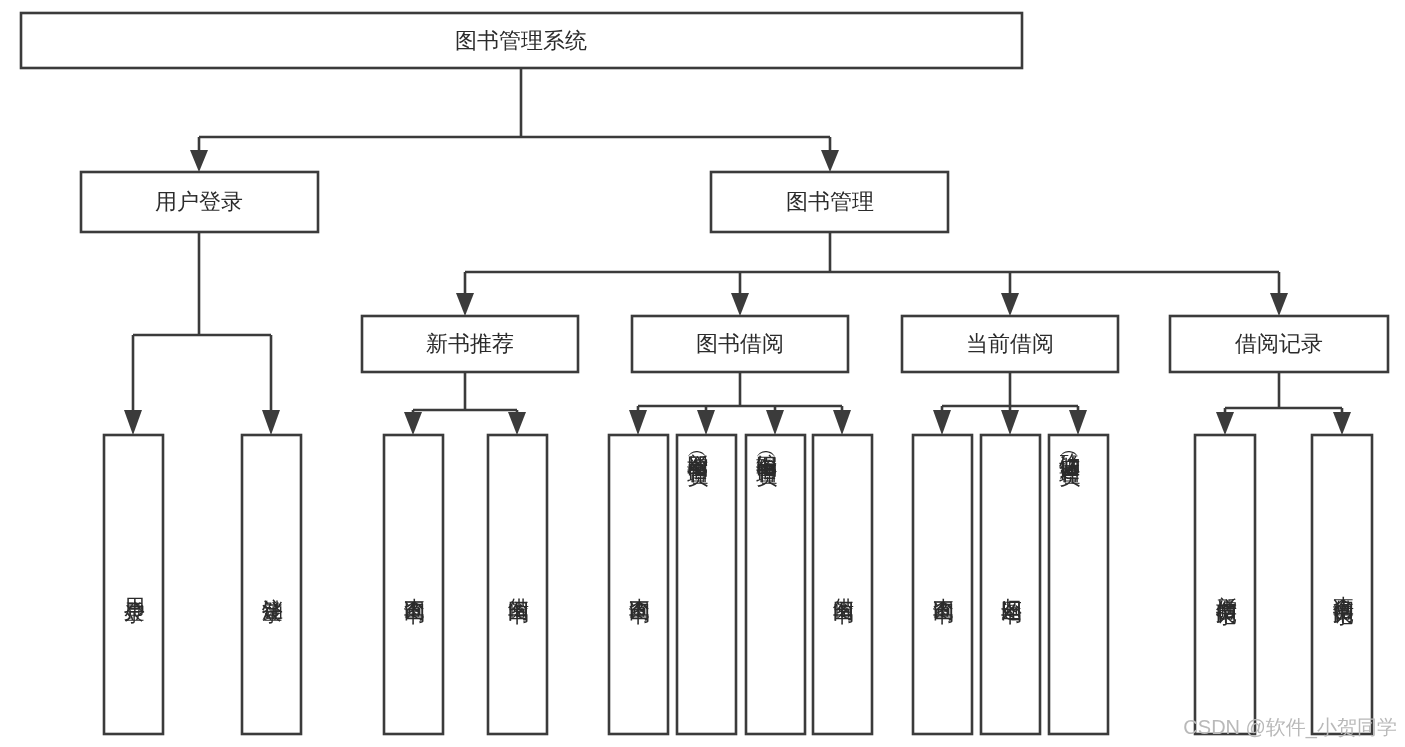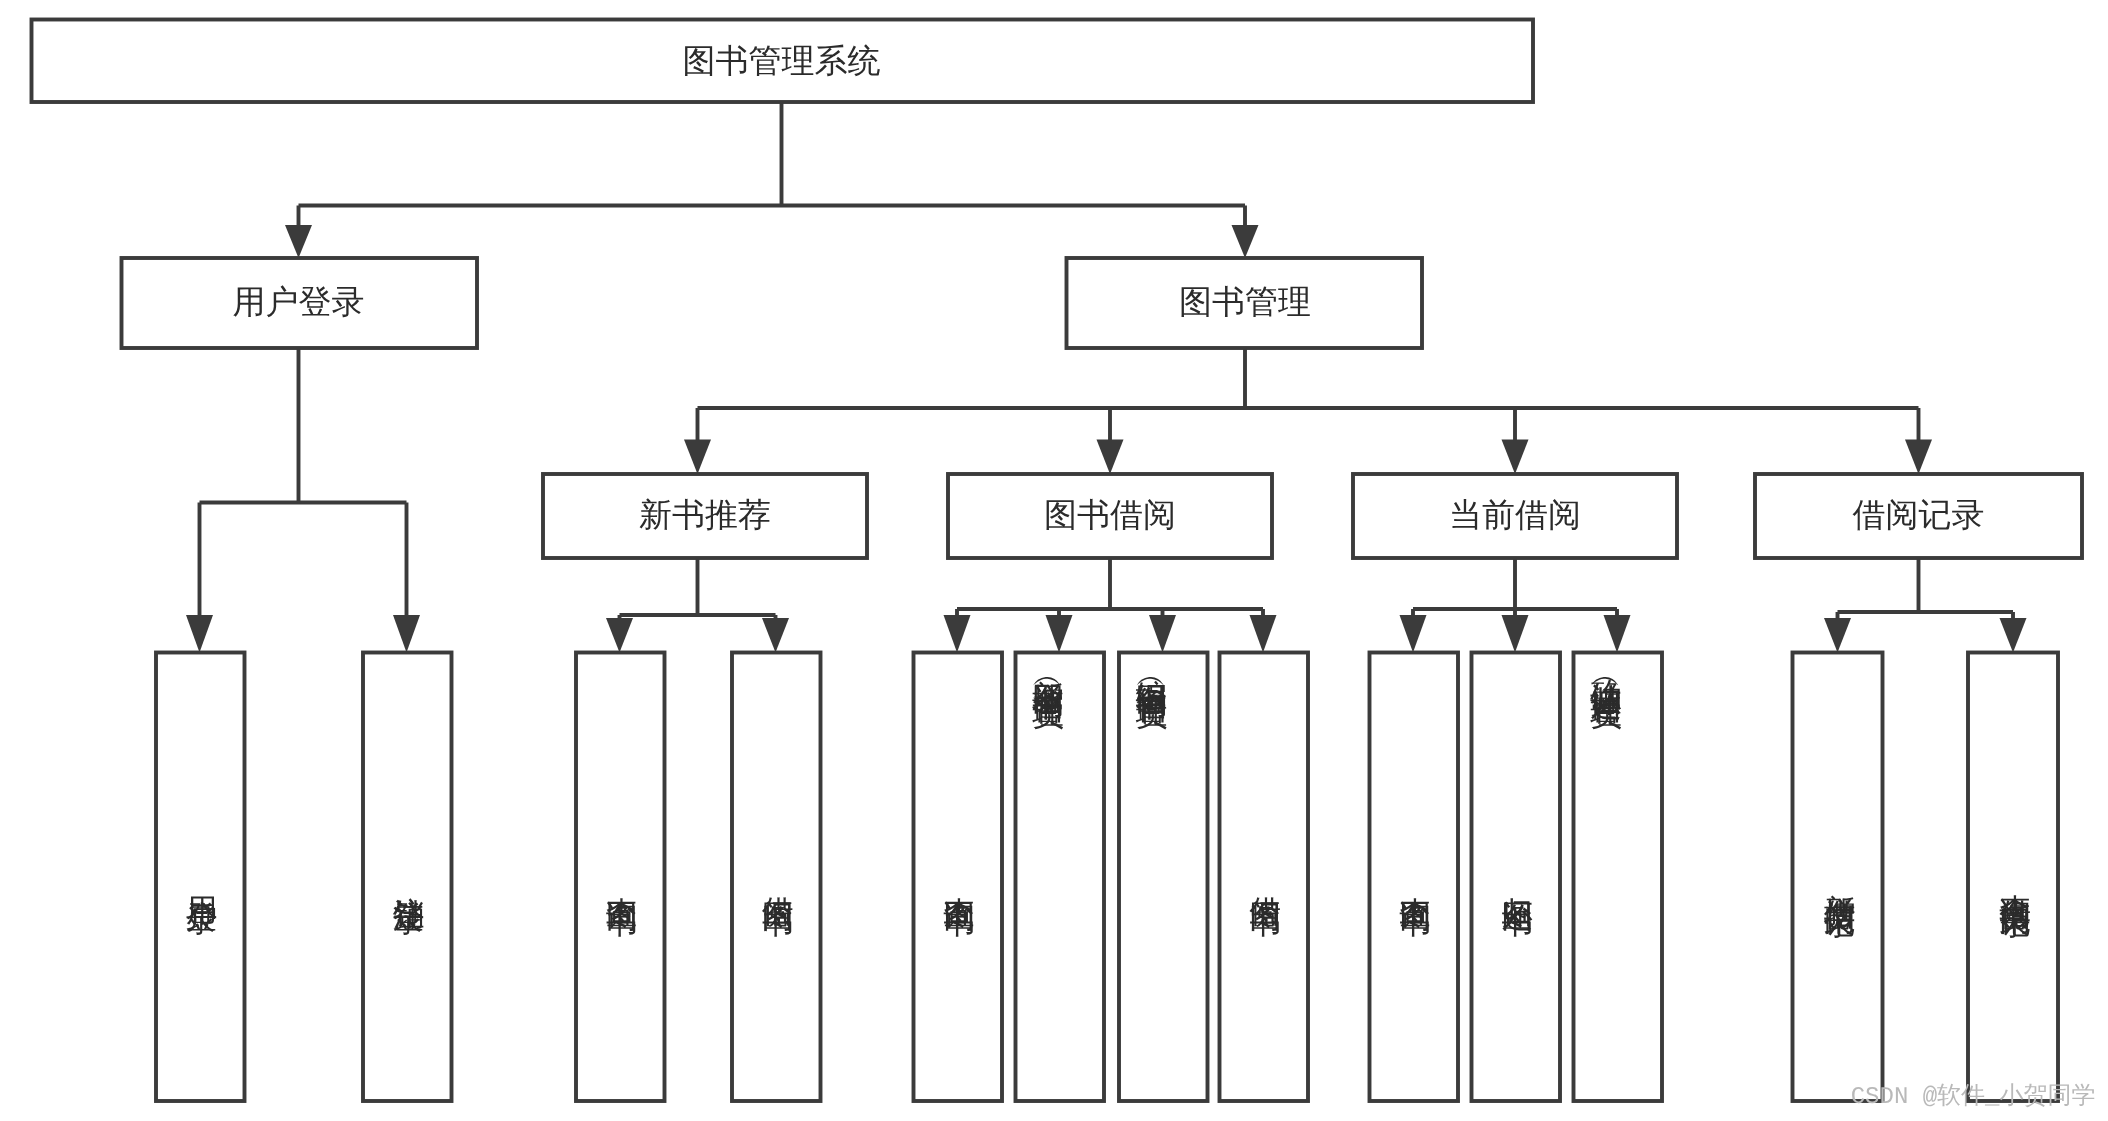--- a/index.html
+++ b/index.html
@@ -50,22 +50,22 @@
     stroke-linecap: butt;
   }
   .arrow-head {
     fill: #3b3b3b;
     stroke: none;
   }
   .watermark {
     position: absolute;
     right: 8px;
     bottom: 6px;
-    font-family: Liberation Mono, monospace;
-    font-size: 16px;
+    font-family: Liberation Sans, sans-serif;
+    font-size: 20px;
     color: #b9b9b9;
     white-space: nowrap;
     user-select: none;
   }
 </style>
 </head>
 <body>
 
 <div id="diagram-root">
 

